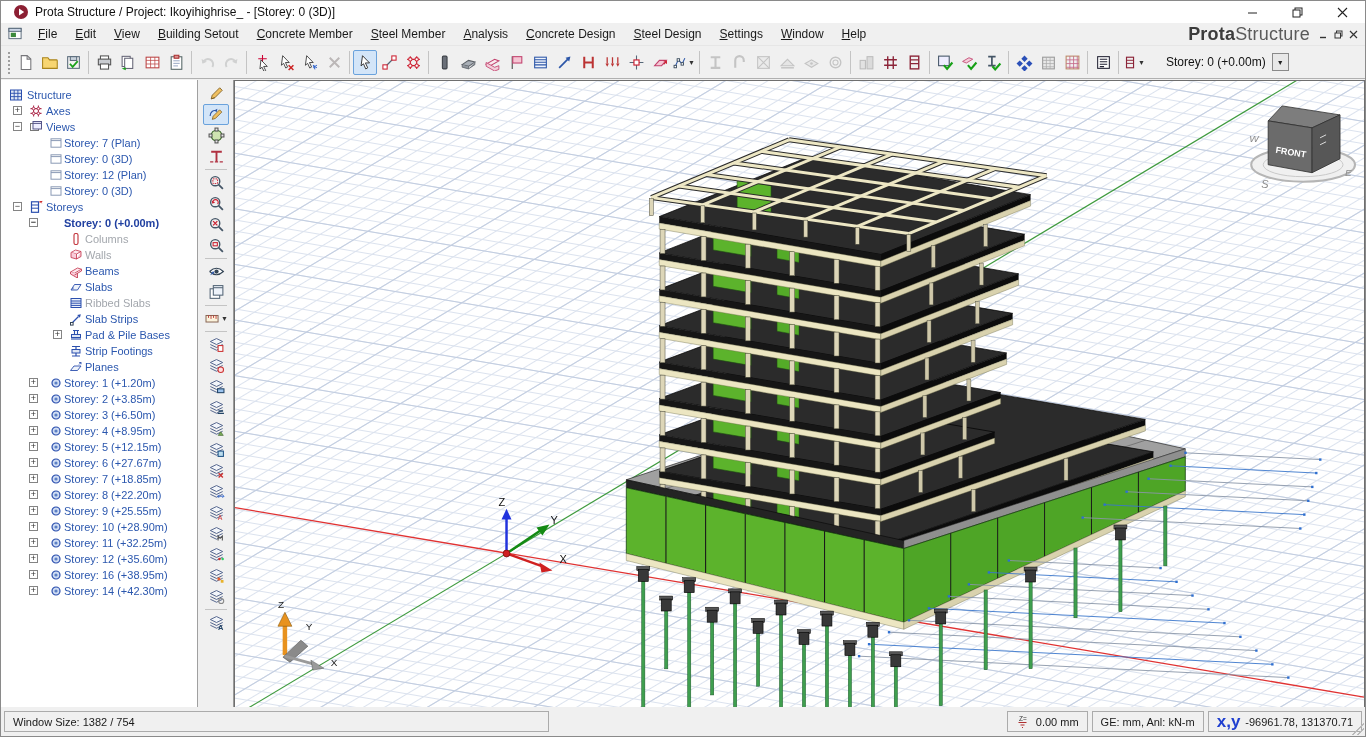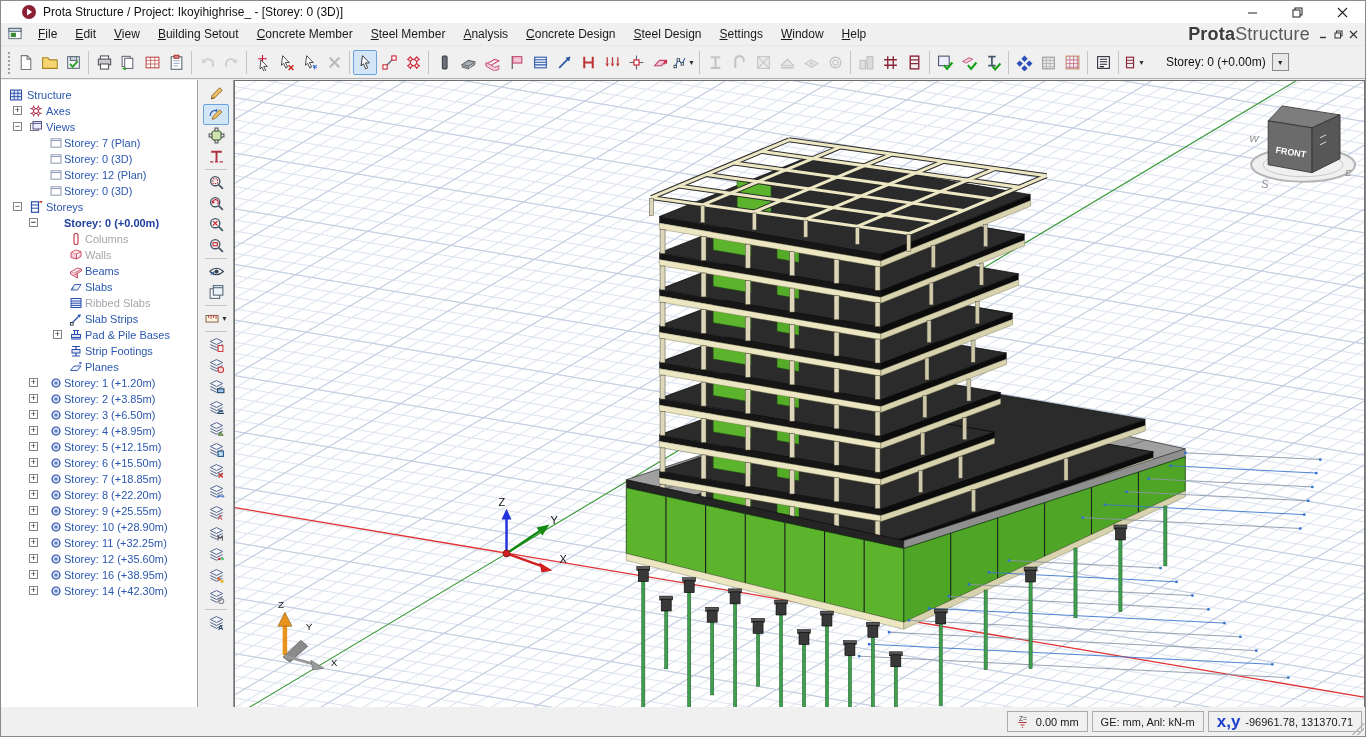--- a/index.html
+++ b/index.html
@@ -1,20 +1,20 @@
 <!DOCTYPE html>
 <html><head>
 <meta charset="utf-8">
 <style>
   *{margin:0;padding:0;box-sizing:border-box;}
   html,body{width:1366px;height:737px;overflow:hidden;background:#f0f0f0;
     font-family:"Liberation Sans",sans-serif;-webkit-font-smoothing:antialiased;}
   .app{position:relative;width:1366px;height:737px;background:#f0f0f0;border:1px solid #8a8a8a;}
   
-  .titlebar{height:22px;background:#ffffff;display:flex;align-items:center;padding-left:20px;}
+  .titlebar{height:22px;background:#ffffff;display:flex;align-items:center;padding-left:12px;}
   .app-icon{width:16px;height:16px;margin-right:6px;display:flex;}
   .title-text{font-size:12px;color:#111;}
   .win-controls{margin-left:auto;display:flex;height:22px;}
   .wbtn{width:45px;height:22px;display:flex;align-items:center;justify-content:center;color:#222;}
   
   .menubar{height:23px;background:#f0f0f0;display:flex;align-items:center;padding-left:4px;border-bottom:1px solid #e6e6e6;}
   .mdi-icon{width:18px;height:16px;margin:0 4px 0 2px;display:flex;}
   #menu-items{display:flex;align-items:center;}
   .menu-item{font-size:12px;color:#1a1a1a;padding:3px 9px;white-space:nowrap;cursor:default;}
   .menu-item u{text-decoration:underline;}
@@ -644,21 +644,21 @@
           <span class="tlabel" style="left: 63px;">Storey: 5 (+12.15m)</span>
         </div>
         <div class="trow">
           <span class="texp" style="left: 28px;">+</span>
           <span class="ticon" style="left: 48px;">
             <svg viewBox="0 0 14 14" width="14" height="14">
               <circle cx="7" cy="7" r="4" fill="#cfdcf3" stroke="#2b4fae" stroke-width="1.2"></circle>
               <circle cx="7" cy="7" r="1.6" fill="#5b7fc4"></circle>
             </svg>
           </span>
-          <span class="tlabel" style="left: 63px;">Storey: 6 (+15.50m)</span>
+          <span class="tlabel" style="left: 63px;">Storey: 6 (+27.67m)</span>
         </div>
         <div class="trow">
           <span class="texp" style="left: 28px;">+</span>
           <span class="ticon" style="left: 48px;">
             <svg viewBox="0 0 14 14" width="14" height="14">
               <circle cx="7" cy="7" r="4" fill="#cfdcf3" stroke="#2b4fae" stroke-width="1.2"></circle>
               <circle cx="7" cy="7" r="1.6" fill="#5b7fc4"></circle>
             </svg>
           </span>
           <span class="tlabel" style="left: 63px;">Storey: 7 (+18.85m)</span>
@@ -1270,20 +1270,21 @@
             <path d="M1320 136l6-3m-6 10l6-3" stroke="#ddd" stroke-width="1" fill="none"></path>
             <text x="1249" y="140" font-size="10" fill="#8a8a8a" font-family="Liberation Sans,sans-serif" font-style="italic">W</text>
             <text x="1261" y="186" font-size="11" fill="#8a8a8a" font-family="Liberation Sans,sans-serif" font-style="italic">S</text>
             <text x="1345" y="174" font-size="10" fill="#8a8a8a" font-family="Liberation Sans,sans-serif" font-style="italic">E</text>
           </g>
         </svg>
     </div>
   </div>
 
   <div class="statusbar">
+    <div class="sb-box sb-left">Window Size: 1382 / 754</div>
     <div class="sb-spacer"></div>
     <div class="sb-box">
       <span class="zicon">
           <svg width="15" height="15" viewBox="0 0 15 15">
             <text x="3" y="6.5" font-size="6.5" fill="#333">Z=</text>
             <path d="M2.5 8.5h8M4.5 11h4M6 13.5h1" stroke="#b03030" stroke-width="1.2" fill="none"></path>
           </svg>
         </span>
       <span>0.00 mm</span>
     </div>

